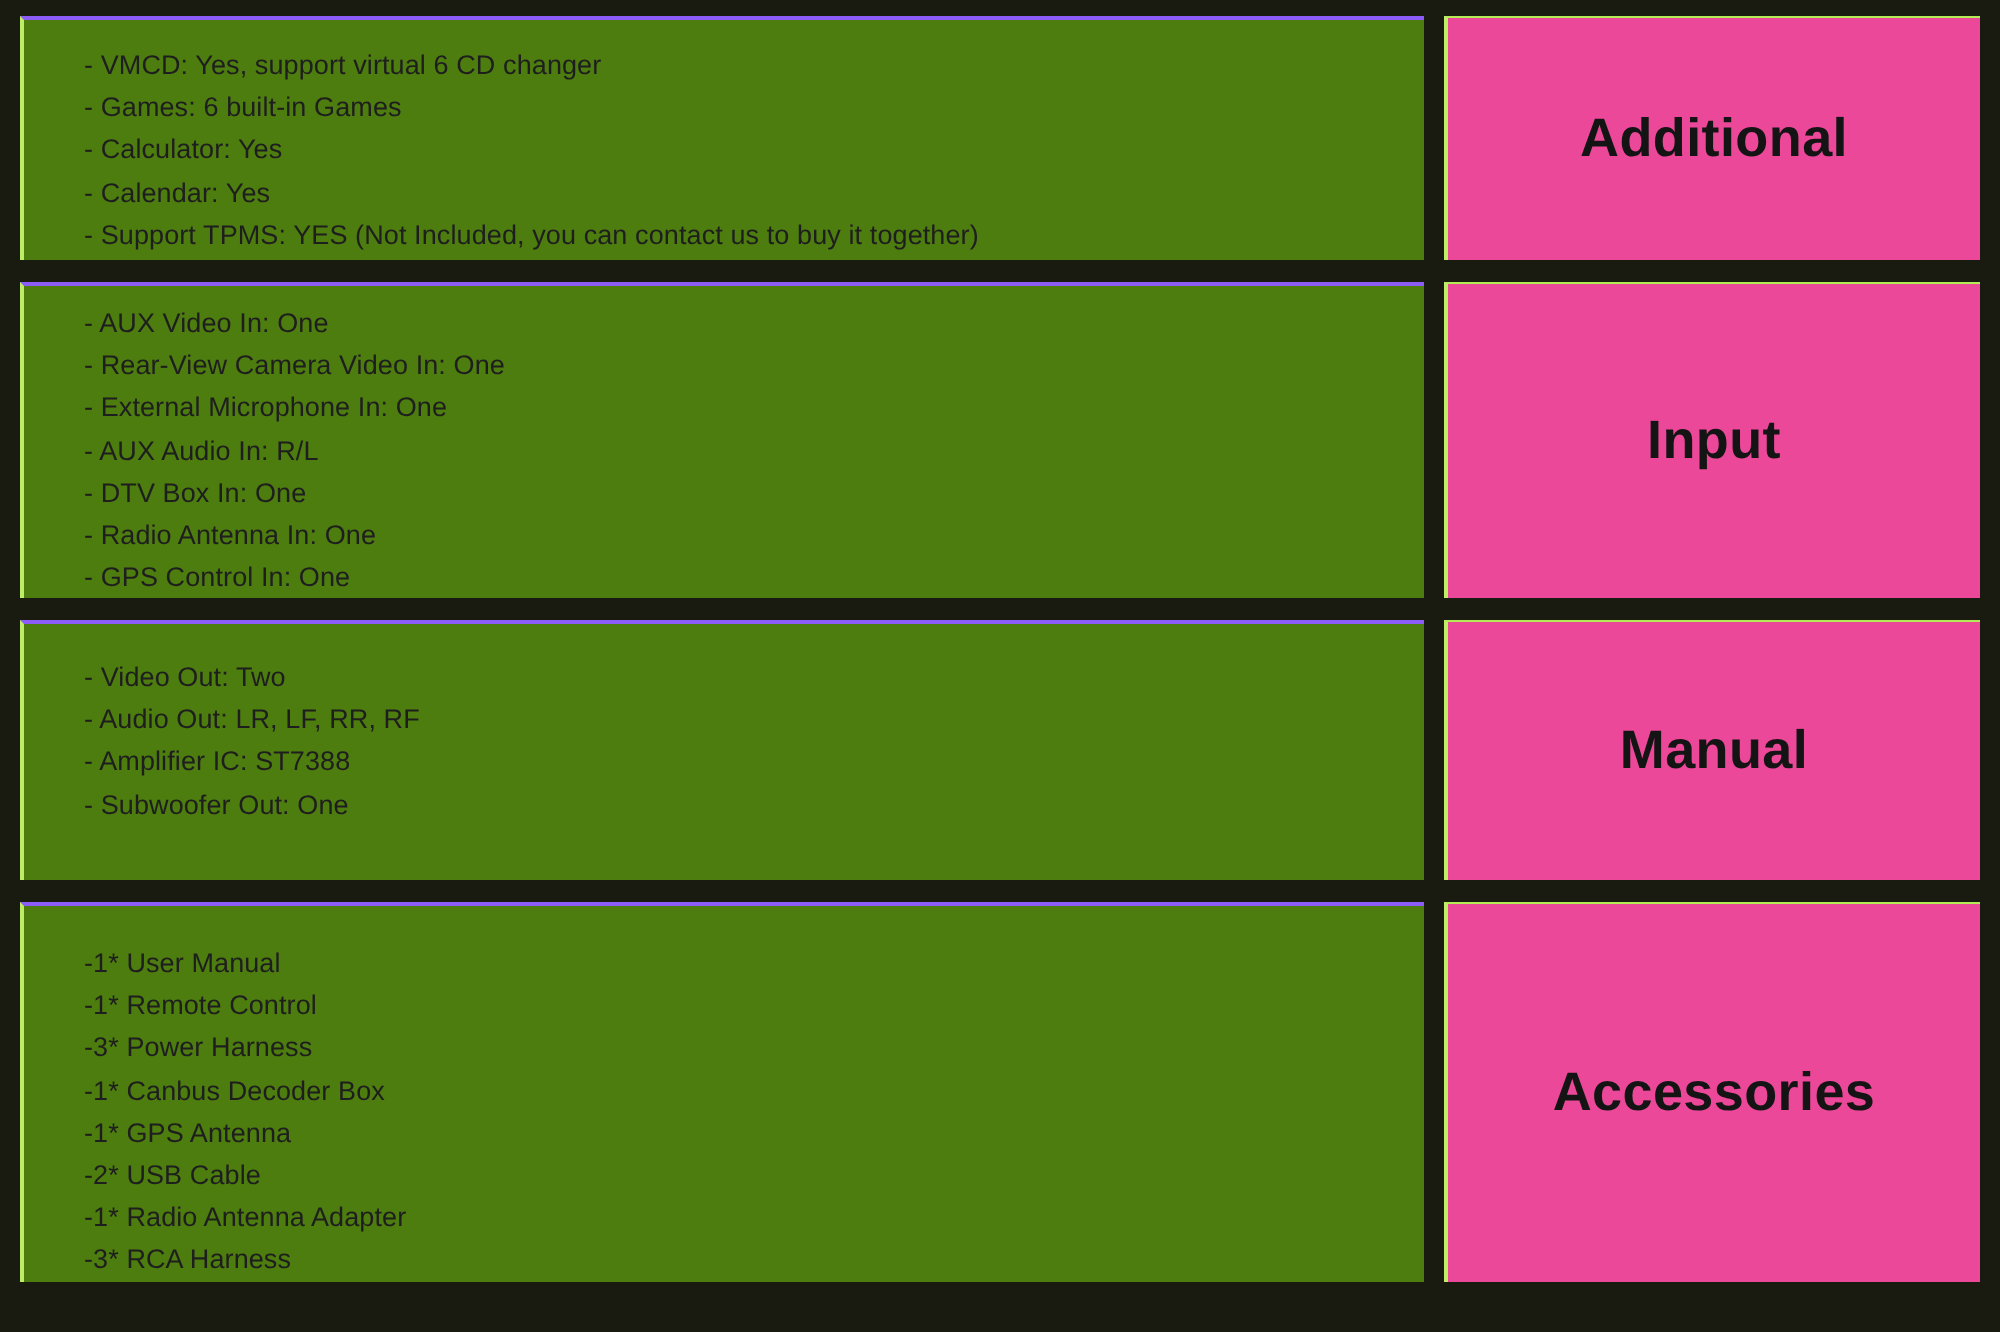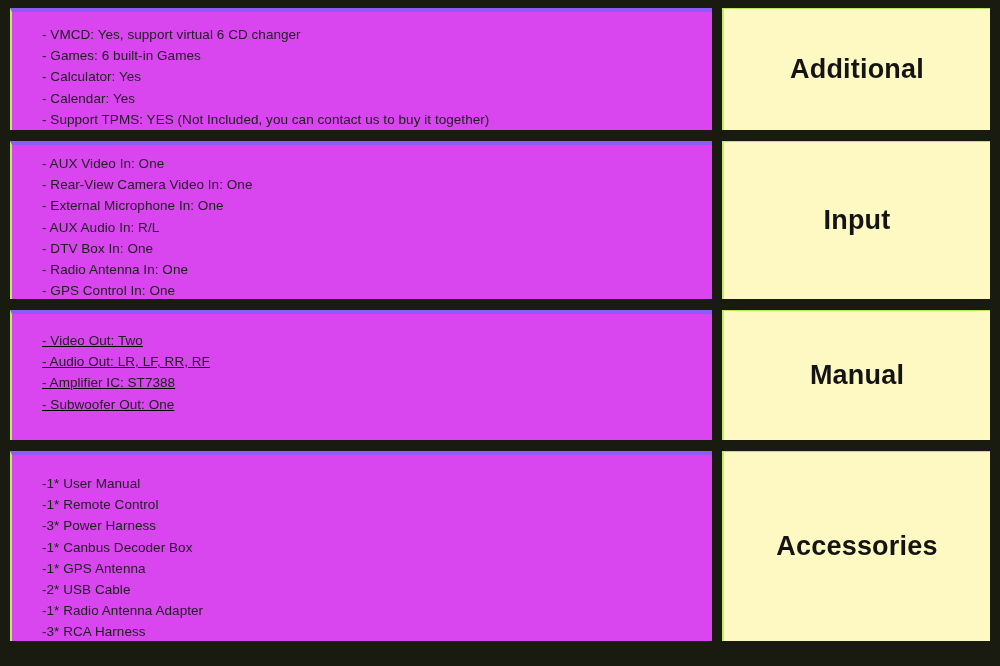--- a/index.html
+++ b/index.html
@@ -36,31 +36,31 @@
   }
 
   
   .row-additional  { height: 122px; }
   .row-input       { height: 158px; }
   .row-output      { height: 130px; }
   .row-accessories { height: 190px; }
 
   .panel-items {
     flex: 0 0 702px;
-    background: #d946ef;
+    background: #4d7c0f;
     box-sizing: border-box;
     position: relative;
     overflow: hidden;
     border-left: 2px solid #bdee66;
-    border-top: 4px solid #8b5cf6;
+    border-top: 2px solid #8b5cf6;
   }
 
   .panel-label {
     flex: 0 0 268px;
-    background: #fef9c3;
+    background: #ec4899;
     box-sizing: border-box;
     display: flex;
     align-items: center;
     justify-content: center;
     overflow: hidden;
     border-left: 2px solid #bdee66;
     border-top: 1px solid #b4ea55;
   }
 
   .panel-label span {
@@ -81,21 +81,21 @@
   .item-list li {
     font-size: 13.5px;
     line-height: 21.2px;
     color: #1e1e1e;
     white-space: nowrap;
     letter-spacing: 0.05px;
   }
 
   
   .row-accessories .item-list { padding-top: 18px; }
-  .row-output .item-list      { padding-top: 16px; text-decoration: underline; }
+  .row-output .item-list      { padding-top: 16px; }
   .row-input .item-list       { padding-top: 8px; }
   .row-additional .item-list  { padding-top: 12px; }
 </style>
 </head>
 <body>
 
 <div id="spec-table">
 
   <div class="spec-row row-additional">
     <div class="panel-items">

